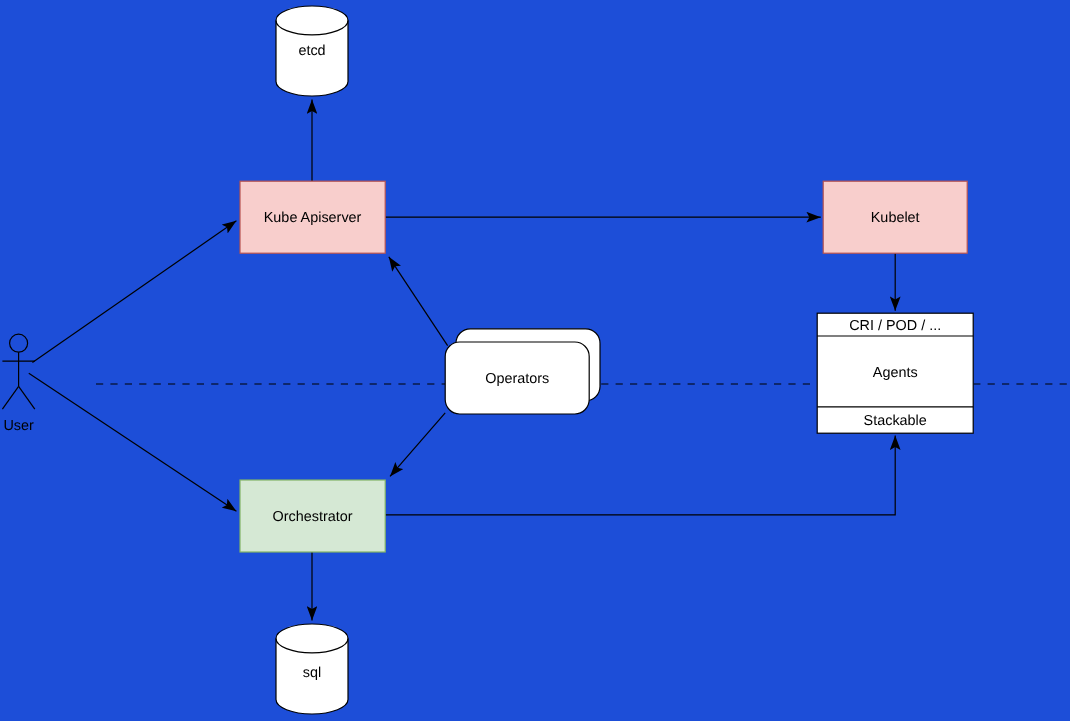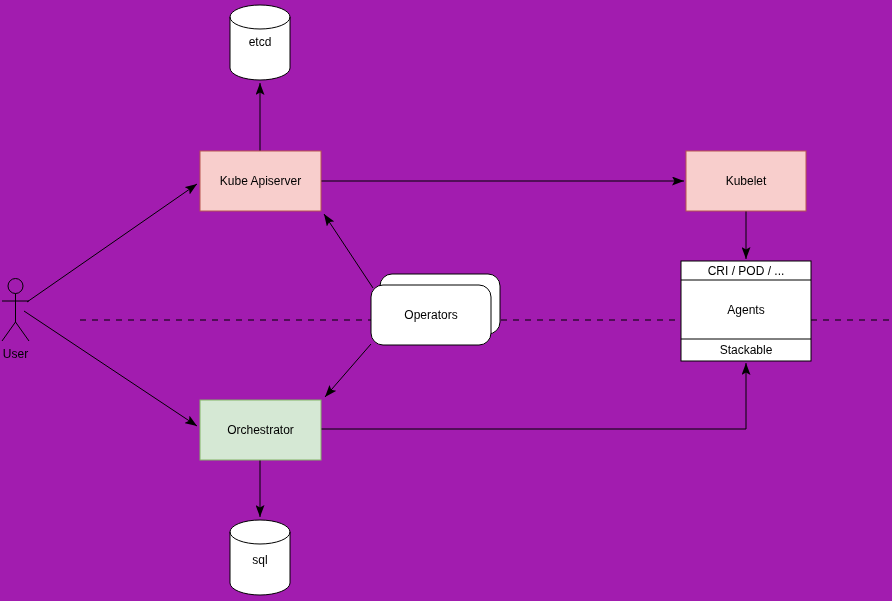--- a/index.html
+++ b/index.html
@@ -4,21 +4,21 @@
 <style>
   html, body {
     margin: 0;
     padding: 0;
     background: #ffffff;
   }
   .diagram-wrap {
     width: 892px;
     height: 601px;
     position: relative;
-    background: #a21caf;
+    background: #1d4ed8;
   }
   svg { display: block; }
   .diagram-label {
     font-family: "Liberation Sans", sans-serif;
     font-size: 12px;
     fill: #000000;
     stroke: none;
   }
 </style>
 </head>

